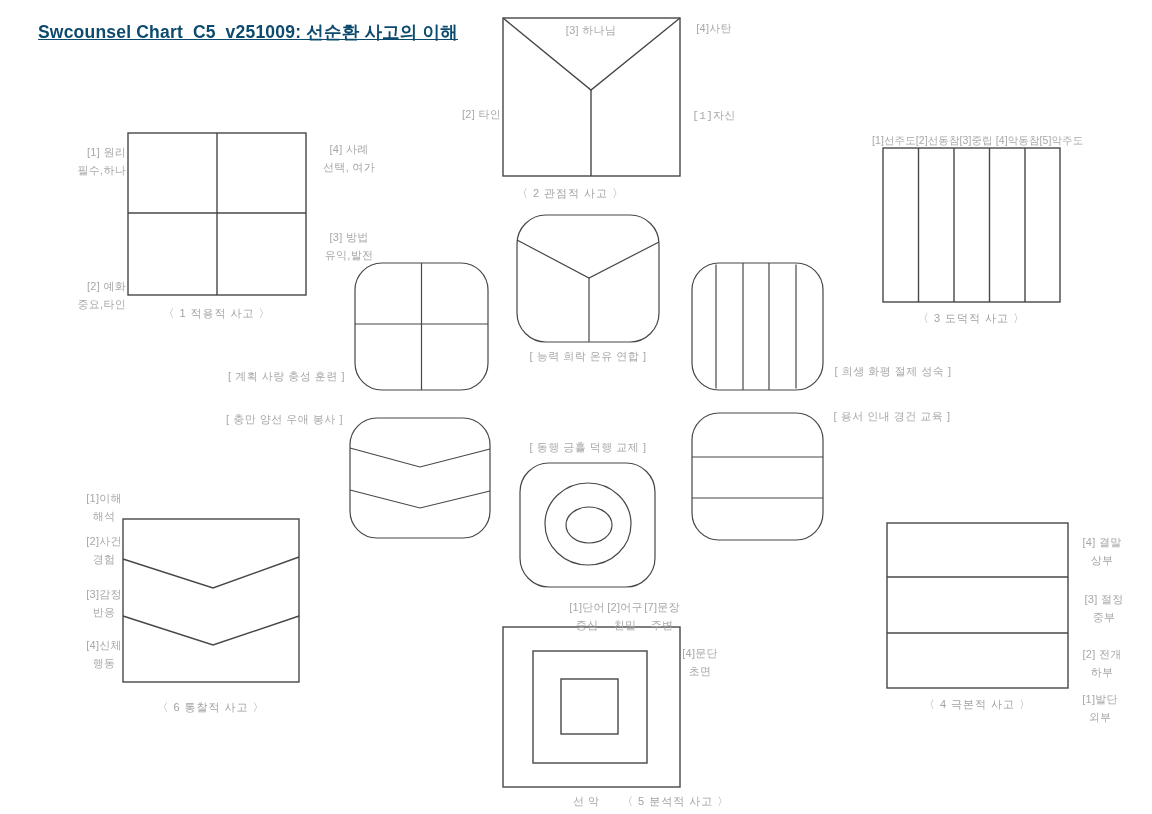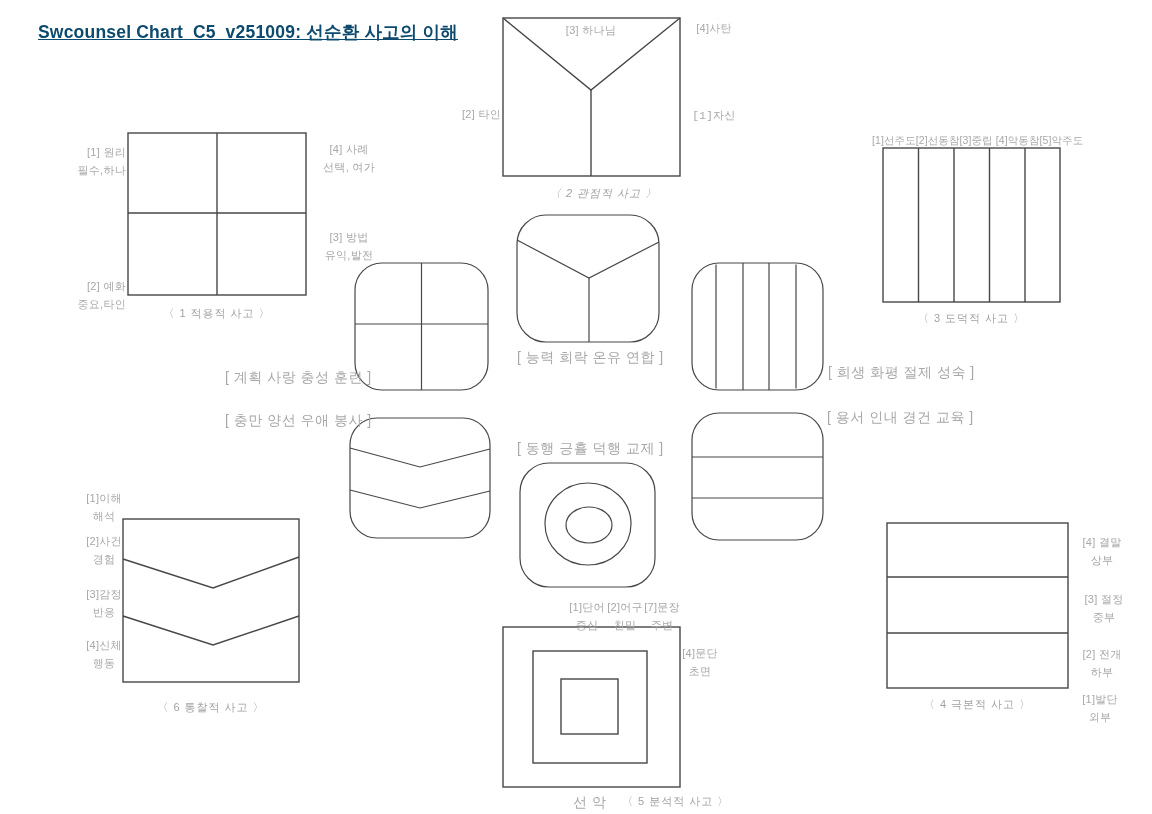--- a/index.html
+++ b/index.html
@@ -27,21 +27,21 @@
   }
   .cap{
     position:absolute;
     font-size:11px;color:#a2a2a2;
     letter-spacing:1px;
     text-align:center;
     white-space:nowrap;
   }
   .badge{
     position:absolute;
-    font-size:14px;color:#a8a8a8;
+    font-size:11px;color:#a8a8a8;
     letter-spacing:0.5px;
     white-space:nowrap;
   }
   .ta-r{text-align:right;}
   .ta-c{text-align:center;}
   .ta-l{text-align:center;}
   .small{font-size:10.5px;letter-spacing:0.1px;}
 </style>
 </head>
 <body>
@@ -136,21 +136,21 @@
   <div class="lbl ta-l" style="left:311px;top:229px;width:76px;">[3] 방법
 유익,발전</div>
   <div class="lbl ta-r" style="left:56px;top:278px;width:70px;">[2] 예화
 중요,타인</div>
   <div class="cap" style="left:128px;top:306px;width:178px;">〈 1 적용적 사고 〉</div>
 
   <div class="lbl ta-c" style="left:531px;top:22px;width:120px;">[3] 하나님</div>
   <div class="lbl ta-l" style="left:684px;top:20px;width:60px;">[4]사탄</div>
   <div class="lbl ta-r" style="left:440px;top:106px;width:61px;">[2] 타인</div>
   <div class="lbl ta-l" style="left:684px;top:108px;width:60px;font-family:Liberation Mono, monospace;">[1]자신</div>
-  <div class="cap" style="left:515px;top:186px;width:177px;font-style:italic;">〈 2 관점적 사고 〉</div>
+  <div class="cap" style="left:482px;top:186px;width:177px;">〈 2 관점적 사고 〉</div>
 
   <div class="lbl ta-c small" style="left:872px;top:132px;width:200px;white-space:nowrap;">[1]선주도[2]선동참[3]중립 [4]악동참[5]악주도</div>
   <div class="cap" style="left:883px;top:311px;width:177px;">〈 3 도덕적 사고 〉</div>
 
   <div class="lbl ta-c" style="left:1066px;top:534px;width:72px;">[4] 결말
 상부</div>
   <div class="lbl ta-c" style="left:1068px;top:591px;width:72px;">[3] 절정
 중부</div>
   <div class="lbl ta-c" style="left:1066px;top:646px;width:72px;">[2] 전개
 하부</div>

